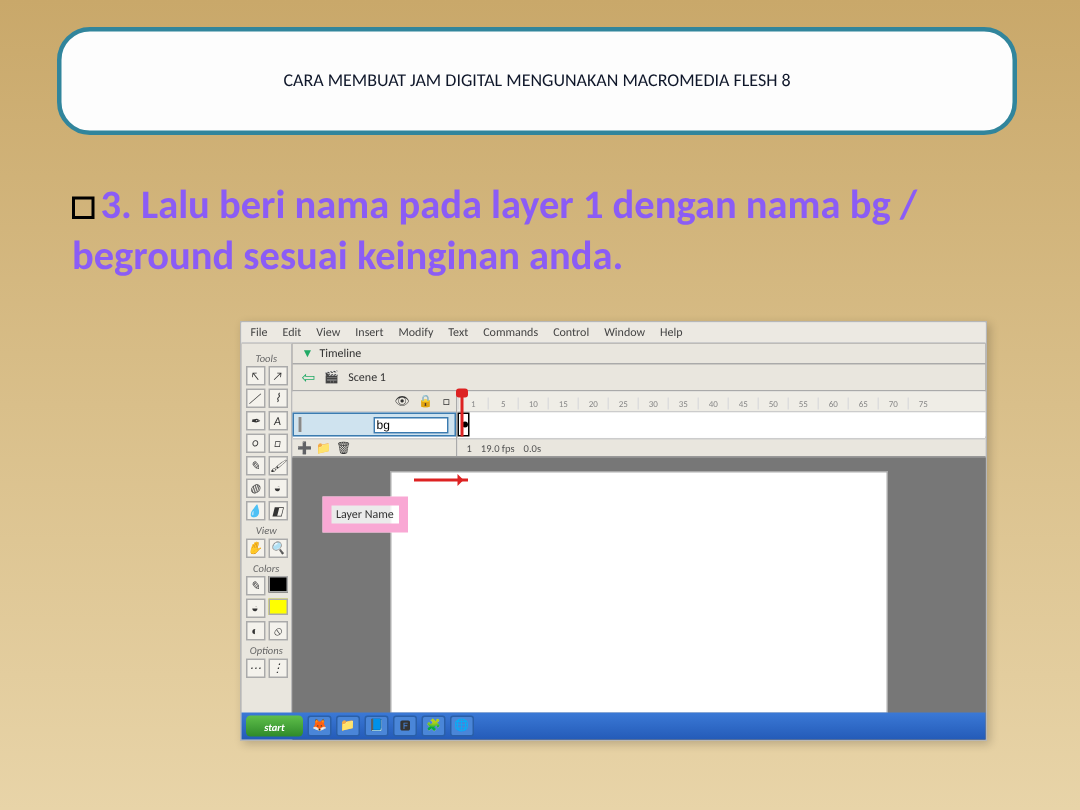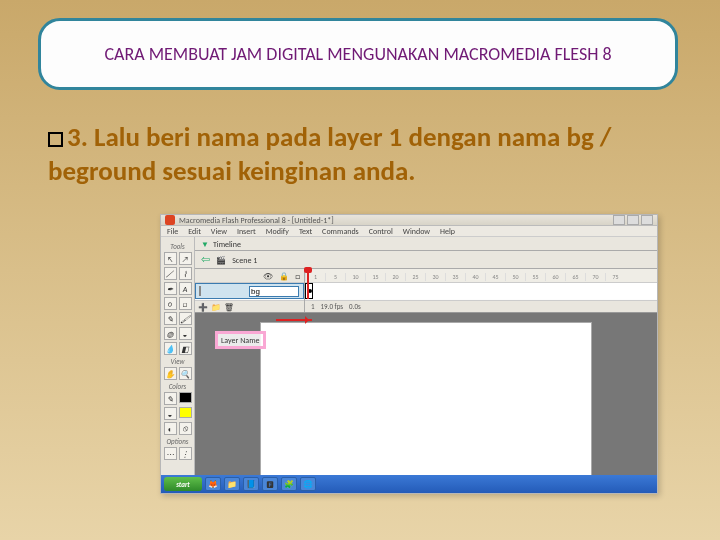--- a/index.html
+++ b/index.html
@@ -20,34 +20,34 @@
     background: #fdfdfd;
     border: 3px solid #31859c;
     border-radius: 22px;
     display: flex;
     align-items: center;
     justify-content: center;
     text-align: center;
     padding: 8px 20px;
   }
   .title-box div {
-    font-size: 18px;
+    font-size: 12px;
     font-weight: 400;
-    color: #701a75;
+    color: #0f172a;
     line-height: 1.25;
     text-align: right;
   }
   .body-text {
     position: absolute;
     top: 120px;
     left: 48px;
     width: 620px;
     font-size: 27px;
     font-weight: bold;
-    color: #a16207;
+    color: #8b5cf6;
     line-height: 1.25;
   }
   .bullet {
     display: inline-block;
     width: 15px; height: 15px;
     border: 2px solid #000;
     margin-right: 4px;
     vertical-align: -1px;
   }
   .screenshot {
@@ -155,21 +155,21 @@
   .frames-footer { margin-top:auto; height:12px; background:#e9e6de; border-top:1px solid #ccc; font-size:7px; display:flex; align-items:center; gap:6px; padding:0 6px; color:#555;}
   .stage-wrap { flex:1; background:#777; display:flex; position:relative; }
   .stage { margin:10px auto; width:330px; height:160px; background:#fff; box-shadow:0 0 0 1px #aaa;}
   .annot-arrow {
     position:absolute; left:115px; top:104px; width:36px; height:2px; background:#d22;
   }
   .annot-arrow::after { content:''; position:absolute; right:-1px; top:-3px; border:4px solid transparent; border-left-color:#d22;}
   .annot-label {
     position:absolute; left:54px; top:116px;
     font-size:8px; color:#333; background:rgba(255,255,255,0.85);
-    padding:1px 3px; border:3px solid #f9a8d4;
+    padding:1px 3px; border:6px solid #f9a8d4;
   }
   .taskbar {
     position:absolute; left:0; bottom:0; width:100%; height:18px;
     background: linear-gradient(#3b79d6, #245bb8);
     display:flex; align-items:center; gap:3px; padding:0 3px;
   }
   .start { width:38px; height:14px; background: linear-gradient(#5fbf4a,#2f8a2a); border-radius:3px; display:flex; align-items:center; justify-content:center; color:#fff; font-size:7px; font-style:italic; font-weight:bold;}
   .task { width:16px; height:14px; background:#4a86d8; border:1px solid #2a5fa8; border-radius:2px; display:flex; align-items:center; justify-content:center; font-size:8px;}
 </style>
 </head>
@@ -179,29 +179,20 @@
   <div>CARA MEMBUAT JAM DIGITAL MENGUNAKAN MACROMEDIA FLESH 8</div>
 </div>
 
 <div class="body-text">
   <span class="bullet"></span><span>3.</span>
   <span>Lalu beri nama pada layer 1 dengan nama bg / beground sesuai keinginan anda.</span>
 </div>
 
 <div class="screenshot">
 
-  <div class="flash-titlebar">
-    <span class="app-icon"></span>
-    <span class="ttxt">Macromedia Flash Professional 8 - [Untitled-1*]</span>
-    <div class="winbtns">
-      <span></span>
-      <span></span>
-      <span></span>
-    </div>
-  </div>
 
   <div class="flash-menubar">
     <span>File</span>
     <span>Edit</span>
     <span>View</span>
     <span>Insert</span>
     <span>Modify</span>
     <span>Text</span>
     <span>Commands</span>
     <span>Control</span>

